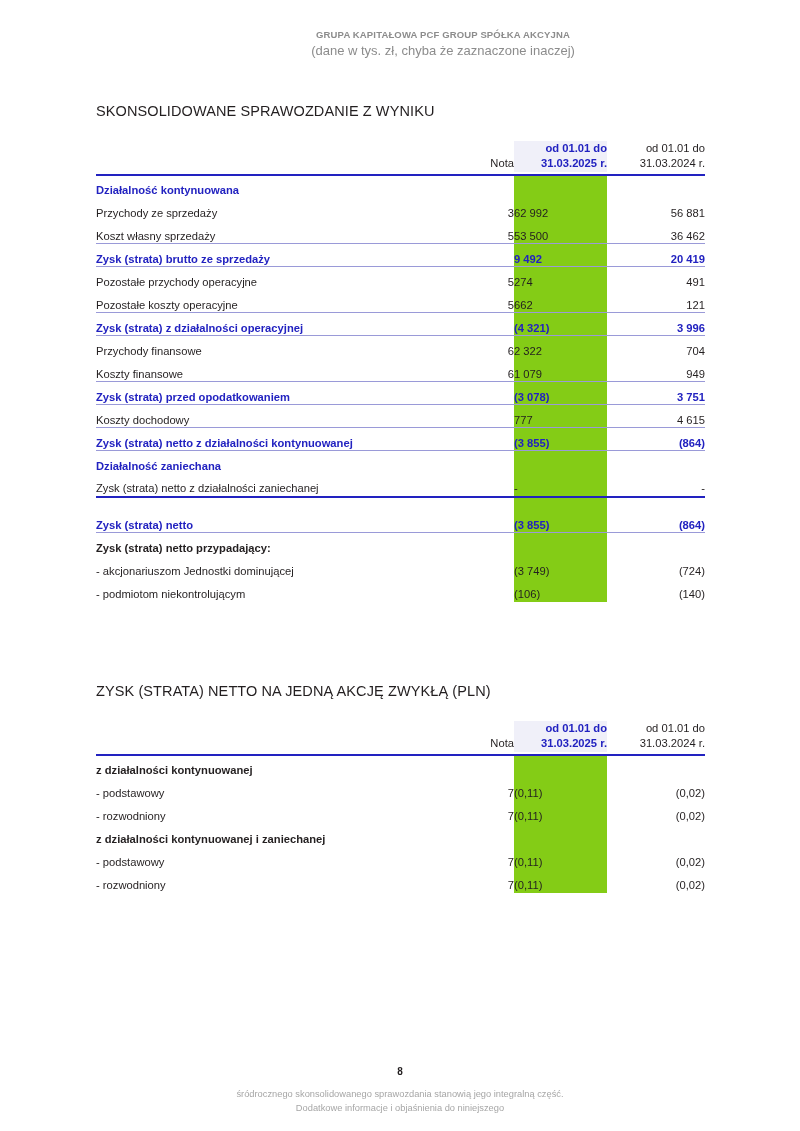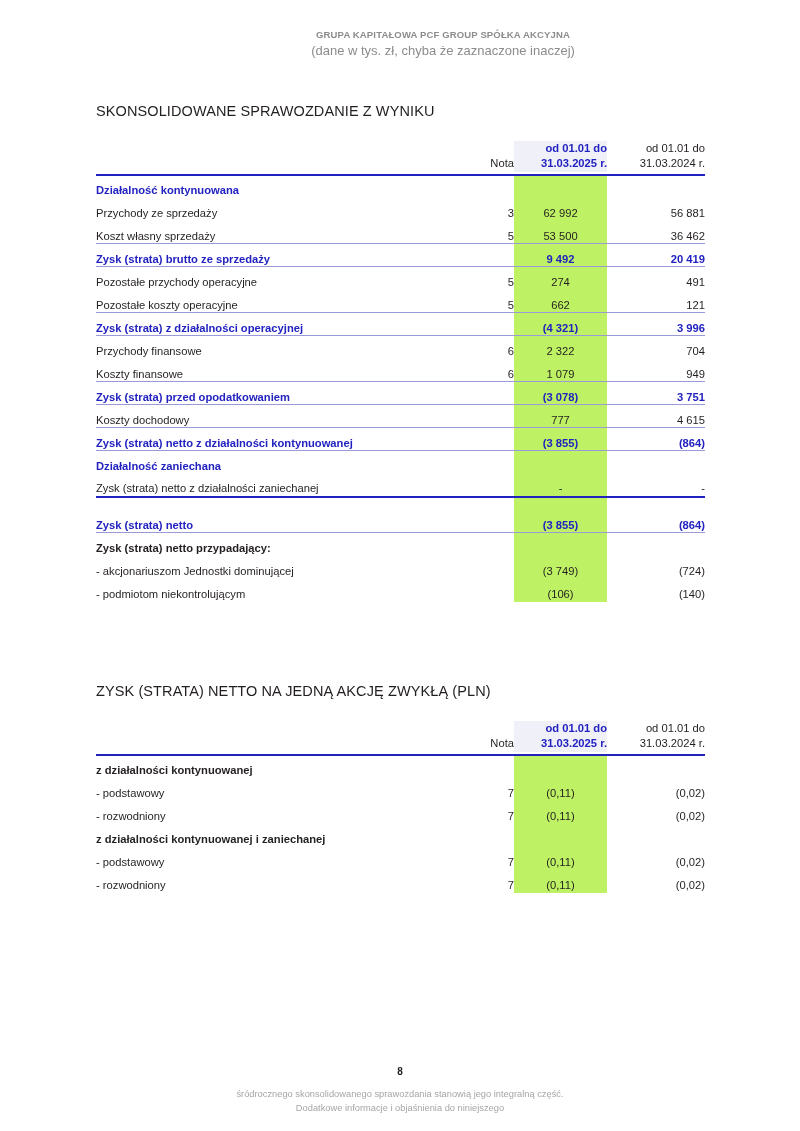--- a/index.html
+++ b/index.html
@@ -117,23 +117,23 @@
   tbody tr { height: 23px; }
   td.t-label {
     padding-left: 3px;
     line-height: 1.3;
   }
   td.t-nota {
     text-align: right;
     padding-right: 12px;
   }
   td.t-cur {
-    text-align: center;
+    text-align: left;
     padding-right: 10px;
-    background: #bef264;
+    background: #84cc16;
   }
   td.t-prev {
     text-align: right;
     padding-right: 3px;
   }
   tbody td { padding-bottom: 5px; line-height: 1.3; }
 
   
   tr.r-plain td { color: #231f20; font-weight: normal; }
 

